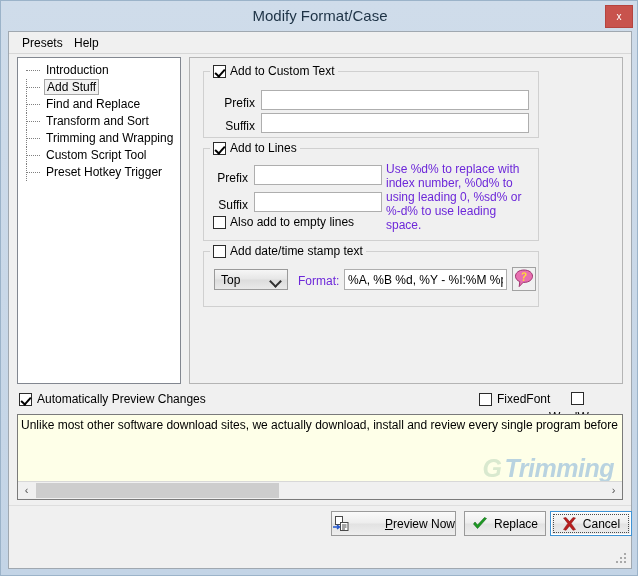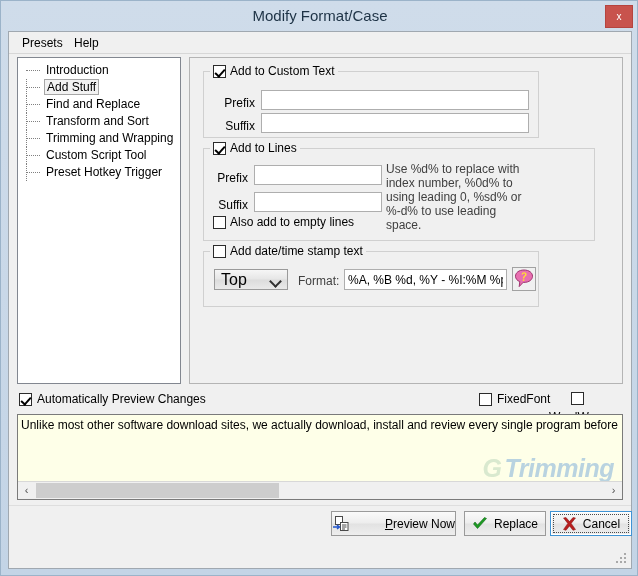--- a/index.html
+++ b/index.html
@@ -123,21 +123,21 @@
     background: #f0f0f0;
     border: 1px solid #b4b4b4;
     box-sizing: border-box;
   }
   .groupbox {
     position: absolute;
     border: 1px solid #d0d0d0;
     box-sizing: border-box;
   }
   .gb-entire { left: 13px; top: 13px; width: 336px; height: 67px; }
-  .gb-lines  { left: 13px; top: 90px; width: 392px; height: 93px; }
+  .gb-lines  { left: 13px; top: 90px; width: 336px; height: 93px; }
   .gb-stamp  { left: 13px; top: 193px; width: 336px; height: 56px; }
 
   .gb-title {
     position: absolute;
     left: 6px; top: -8px;
     background: #f0f0f0;
     padding: 0 3px;
     display: flex;
     align-items: center;
     gap: 4px;
@@ -180,32 +180,32 @@
     height: 20px;
     font-family: "Liberation Sans", sans-serif;
     font-size: 12px;
     padding: 1px 3px;
     outline: none;
   }
   .helptext {
     position: absolute;
     font-size: 12px;
     line-height: 14px;
-    color: #404040;
+    color: #6d28d9;
     cursor: default;
   }
   .combo {
     box-sizing: border-box;
     border: 1px solid #9a9a9a;
     background: linear-gradient(to bottom, #f6f6f6 0%, #e6e6e6 48%, #dcdcdc 52%, #e9e9e9 100%);
     height: 21px;
     display: flex;
     align-items: center;
     padding-left: 6px;
-    font-size: 16px;
+    font-size: 12px;
     position: relative;
     cursor: pointer;
   }
   .combo .chev {
     position: absolute;
     right: 7px; top: 7px;
     width: 7px; height: 7px;
     border: solid #303030;
     border-width: 0 2px 2px 0;
     transform: rotate(45deg);

